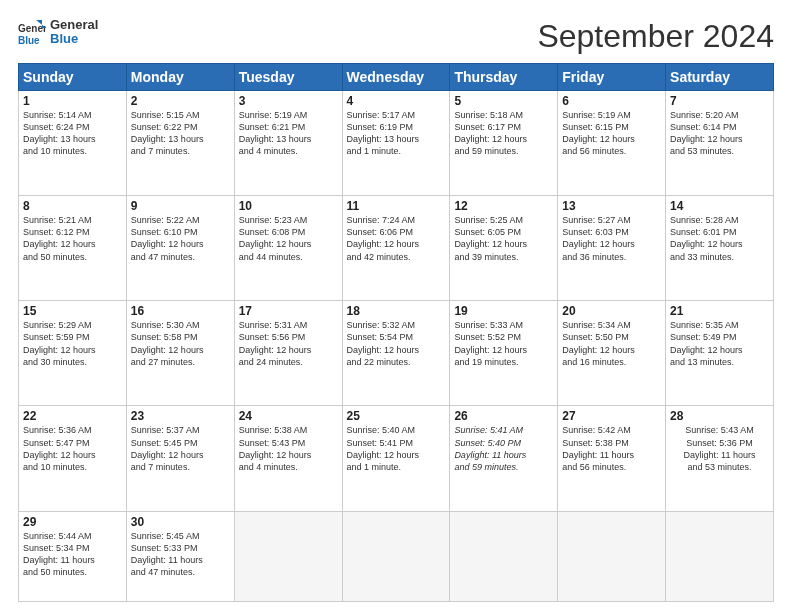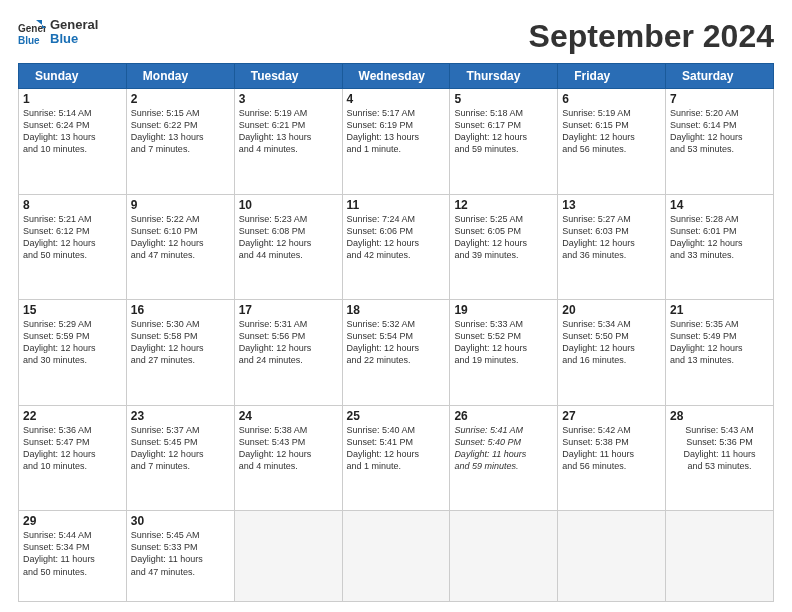--- a/index.html
+++ b/index.html
@@ -30,39 +30,39 @@
     }
     .logo-icon {
       width: 28px;
       height: 28px;
     }
     .title-block {
       text-align: right;
     }
     .month-title {
       font-size: 32px;
-      font-weight: bold;
+      font-weight: normal;
       color: #333;
     }
     .location {
       font-size: 14px;
       color: #555;
     }
     .calendar {
       flex: 1;
       border-collapse: collapse;
       width: 100%;
       font-size: 9.5px;
     }
     .calendar th {
       background: #2a6db5;
       color: #fff;
-      padding: 5px 16px;
+      padding: 5px 4px;
       text-align: left;
-      font-size: 12px;
+      font-size: 14px;
       font-weight: bold;
       border: 1px solid #1a5a9a;
     }
     .calendar td {
       border: 1px solid #ccc;
       vertical-align: top;
       padding: 3px 4px;
       width: calc(100% / 7);
       height: 82px;
       background: #fff;

